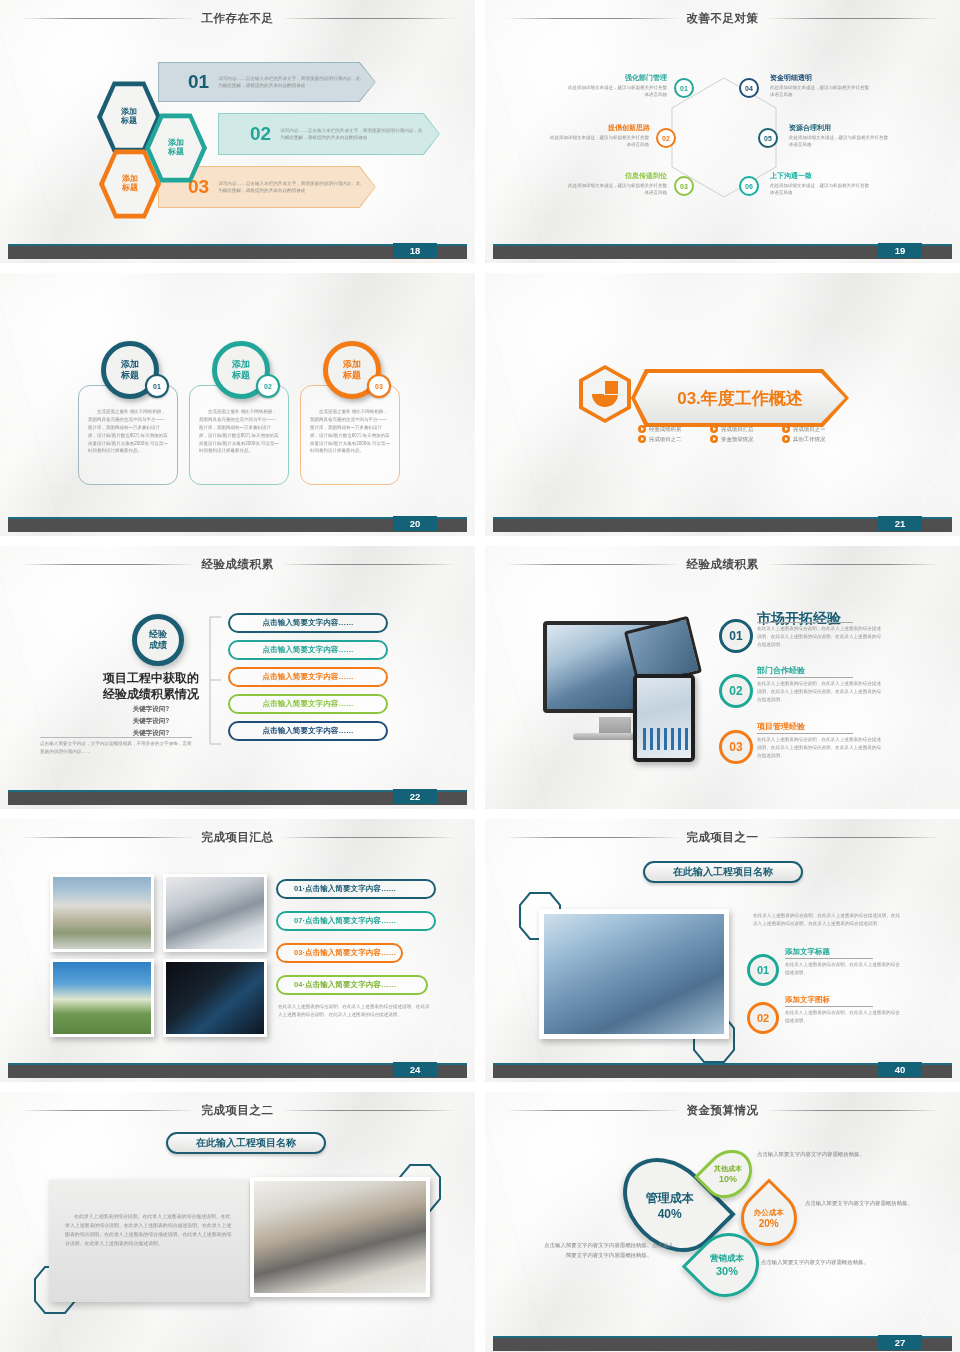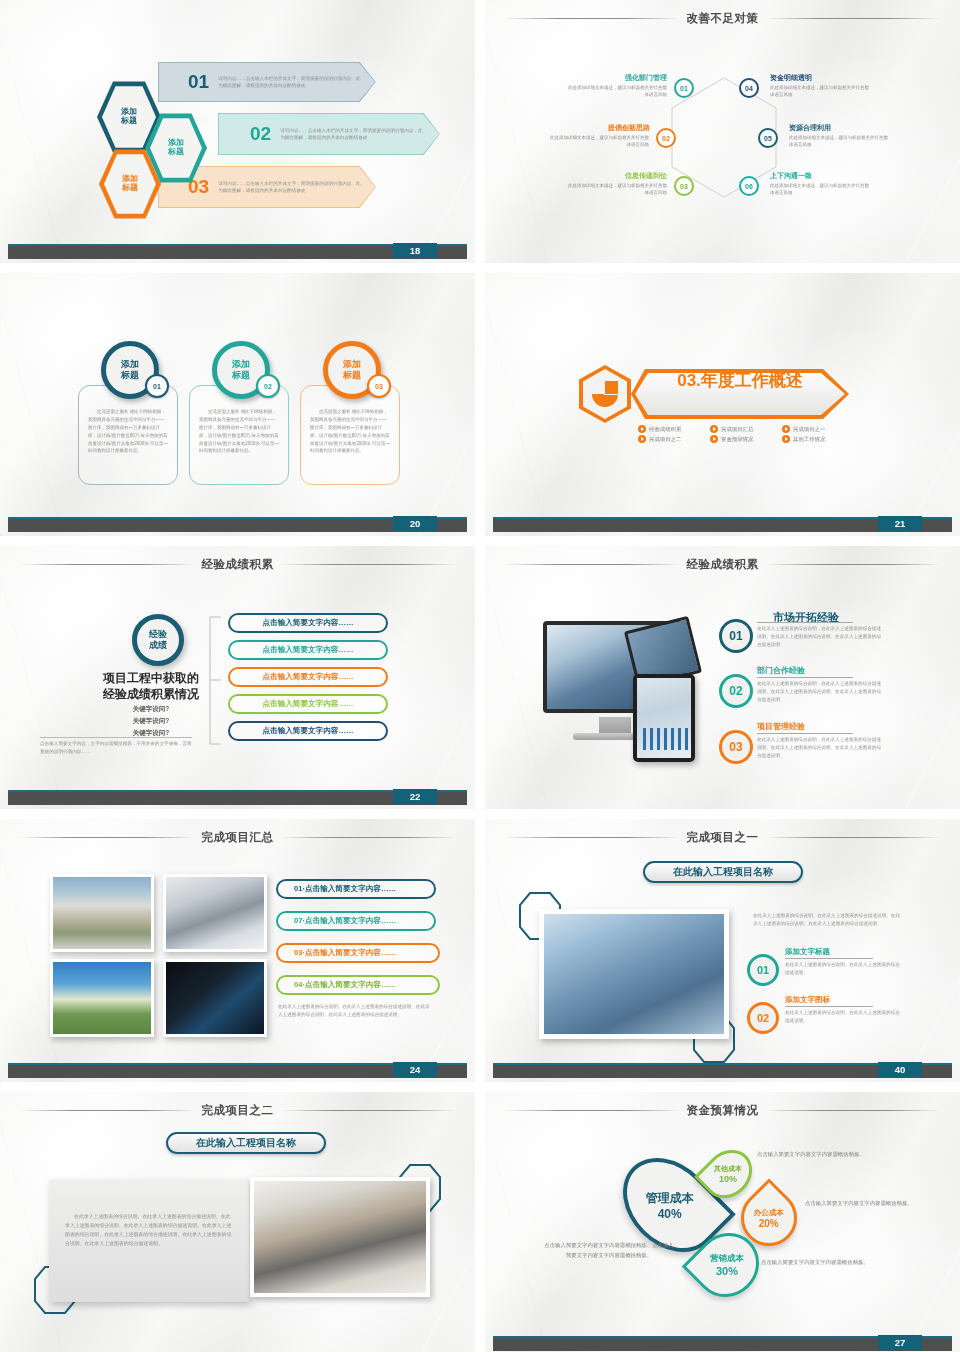--- a/index.html
+++ b/index.html
@@ -108,23 +108,23 @@
   .hex21 { position:absolute; width:52px; height:58px;
            clip-path:polygon(50% 0, 100% 25%, 100% 75%, 50% 100%, 0 75%, 0 25%);
            background:#f07c13; display:flex; align-items:center; justify-content:center; z-index:3; }
   .hex21 .in { position:absolute; inset:4px;
            clip-path:polygon(50% 0, 100% 25%, 100% 75%, 50% 100%, 0 75%, 0 25%);
            background:#f3f3f1; display:flex; align-items:center; justify-content:center; }
   .pie { position:relative; z-index:2; width:26px; height:26px; border-radius:50%;
          background:conic-gradient(#f07c13 0 75%, transparent 75% 100%); }
   .pie:after { content:""; position:absolute; right:0; top:0; width:13px; height:13px;
                background:#f07c13; border-left:1.5px solid #f3f3f1; border-bottom:1.5px solid #f3f3f1; }
-  .banner21 { position:absolute; height:50px; width:218px;
+  .banner21 { position:absolute; height:58px; width:218px;
               clip-path:polygon(14px 0, calc(100% - 26px) 0, 100% 50%, calc(100% - 26px) 100%, 14px 100%, 0 50%);
-              background:#f07c13; display:flex; justify-content:center; }
+              background:#f07c13; display:flex; align-items:center; justify-content:center; }
   .banner21 .in { position:absolute; inset:4px;
               clip-path:polygon(13px 0, calc(100% - 24px) 0, 100% 50%, calc(100% - 24px) 100%, 13px 100%, 0 50%);
               background:linear-gradient(180deg,#fdfdfd,#e4e4e3); }
   .banner21 span { position:relative; z-index:2; font-size:17px; font-weight:bold; color:#f07c13; }
   .toclist { position:absolute; display:flex; flex-wrap:wrap; width:212px; gap:2px 10px; }
   .tocitem { display:flex; align-items:center; gap:3px; width:62px; }
   .tocitem .tri { width:8px; height:8px; border-radius:50%; background:#f07c13; position:relative; flex:none; }
   .tocitem .tri:after { content:""; position:absolute; left:3px; top:2px;
                         border-left:3.5px solid #fff; border-top:2px solid transparent; border-bottom:2px solid transparent; }
   .tocitem span { font-size:5.4px; color:#7d7d7d; white-space:nowrap; }
@@ -170,20 +170,25 @@
   .petal { position:absolute; display:flex; align-items:center; justify-content:center;
            flex-direction:column; background:#f2f2f0; font-weight:bold; text-align:center; }
 </style>
 </head>
 <body>
 
 <div class="grid">
 
   <div class="slide">
     <div class="crease"></div>
+    <div class="s-head">
+      <div class="ln l"></div>
+      <div class="s-title">工作存在不足</div>
+      <div class="ln r"></div>
+    </div>
 
     <div class="banner" style="left:158px; top:62px; width:218px; height:40px; border:0;">
       <div class="bg" style="clip-path:polygon(0 0, calc(100% - 16px) 0, 100% 50%, calc(100% - 16px) 100%, 0 100%); background:#9cb6c0;"></div>
       <div class="bg" style="inset:1px; clip-path:polygon(0 0, calc(100% - 16px) 0, 100% 50%, calc(100% - 16px) 100%, 0 100%); background:rgba(250,250,250,.55);"></div>
       <div class="num" style="color:#1b5e74;">01</div>
       <div class="txt">详写内容……点击输入本栏的具体文字，简明扼要的说明分项内容，此为概念图解，请根据您的具体内容酌情修改</div>
     </div>
 
     <div class="banner" style="left:218px; top:113px; width:222px; height:42px;">
       <div class="bg" style="clip-path:polygon(0 0, calc(100% - 16px) 0, 100% 50%, calc(100% - 16px) 100%, 0 100%); background:#95cfc7;"></div>
@@ -266,20 +271,25 @@
       </div>
     <div class="nodeLabel" style="left:304px; top:123px; color:#1b5e74;">资源合理利用</div>
     <div class="nodeDesc" style="left:304px; top:134px;">此处添加详细文本描述，建议与标题相关并符合整体语言风格</div>
 
     <div class="nodeC" style="left:254px; top:176px; border:2px solid #12b0a0; color:#12b0a0;">
       <span>06</span>
       </div>
     <div class="nodeLabel" style="left:285px; top:171px; color:#12b0a0;">上下沟通一致</div>
     <div class="nodeDesc" style="left:285px; top:182px;">此处添加详细文本描述，建议与标题相关并符合整体语言风格</div>
 
+    <div class="s-foot">
+      <div class="rule"></div>
+      <div class="bar"></div>
+      <div class="pnum">19</div>
+    </div>
   </div>
 
   <div class="slide">
     <div class="crease"></div>
 
     <div class="card20" style="left:78px; top:112px; border:1px solid #9fb9c3;">
       <p>交流层面之服务 相比于网络相册，我图网具备完善的交流空间与平台——图片库，我图网现有一万多兼职设计师，设计稿/图片数近80万,每天增加的高质量设计稿/图片大概有2000张.可以第一时间看到设计师最新作品。</p>
     </div>
     <div class="ring" style="left:101px; top:68px; border:5px solid #1b5e74; box-shadow:2px 3px 5px rgba(0,0,0,.28); color:#1b5e74;">
       <span><span>添加</span><br><span>标题</span></span>
@@ -430,21 +440,21 @@
       <div style="position:absolute; inset:0; background:repeating-linear-gradient(100deg,#3e6portrait 0 0), linear-gradient(150deg,#9fc0da,#355d80);"></div>
     </div>
     <div class="ipad" style="left:148px; top:128px; box-shadow:2px 3px 6px rgba(0,0,0,.3);">
       <div style="position:absolute; inset:0; background:linear-gradient(165deg,#dfe7ee 0%, #c2d2de 40%, #e9eef3 100%);"></div>
       <div style="position:absolute; left:6px; bottom:8px; width:46px; height:22px; background:repeating-linear-gradient(90deg,#2f6fa8 0 3px, transparent 3px 7px);"></div>
     </div>
 
     <div class="numRing" style="left:234px; top:73px; border:3px solid #1b5e74; color:#1b5e74;">
       <span>01</span>
       </div>
-    <div style="position:absolute; left:288px; top:64px; font-size:11px; font-weight:bold; color:#1b5e74;">市场开拓经验</div>
+    <div style="position:absolute; left:272px; top:64px; font-size:14px; font-weight:bold; color:#1b5e74;">市场开拓经验</div>
     <div style="position:absolute; left:272px; top:76px; width:96px; height:1px; background:#a9a9a9;"></div>
     <div class="smalltxt" style="left:272px; top:79px; width:128px;">在此录入上述图表的综合说明，在此录入上述图表的综合描述说明。在此录入上述图表的综合说明。在此录入上述图表的综合描述说明。</div>
 
     <div class="numRing" style="left:234px; top:128px; border:3px solid #1ea897; color:#1ea897;">
       <span>02</span>
       </div>
     <div style="position:absolute; left:272px; top:119px; font-size:8px; font-weight:bold; color:#1ea897;">部门合作经验</div>
     <div style="position:absolute; left:272px; top:131px; width:96px; height:1px; background:#a9a9a9;"></div>
     <div class="smalltxt" style="left:272px; top:134px; width:128px;">在此录入上述图表的综合说明，在此录入上述图表的综合描述说明。在此录入上述图表的综合说明。在此录入上述图表的综合描述说明。</div>
 
@@ -477,24 +487,24 @@
     <div class="photo" style="left:163px; top:140px; width:104px; height:78px;">
       <div class="im" style="background:linear-gradient(140deg,#0c0c12 0%,#16232f 40%,#1f4a6e 62%,#0d1620 100%);"></div>
     </div>
 
     <div class="pill" style="left:276px; top:60px; width:160px; border:2px solid #1b5e74; color:#1b5e74;">
         <span>01·点击输入简要文字内容……</span>
       </div>
     <div class="pill" style="left:276px; top:92px; width:160px; border:2px solid #1ea897; color:#1ea897;">
         <span>07·点击输入简要文字内容……</span>
       </div>
-    <div class="pill" style="left:276px; top:124px; width:164px; border:2px solid #f47a16; color:#f47a16;">
+    <div class="pill" style="left:276px; top:124px; width:127px; border:2px solid #f47a16; color:#f47a16;">
         <span>03·点击输入简要文字内容……</span>
       </div>
-    <div class="pill" style="left:276px; top:156px; width:164px; border:2px solid #8cc63e; color:#7fb433;">
+    <div class="pill" style="left:276px; top:156px; width:152px; border:2px solid #8cc63e; color:#7fb433;">
         <span>04·点击输入简要文字内容……</span>
       </div>
 
     <div class="smalltxt" style="left:278px; top:184px; width:152px;">在此录入上述图表的综合说明。在此录入上述图表的综合描述说明。在此录入上述图表的综合说明。在此录入上述图表的综合描述说明。</div>
 
     <div class="s-foot">
       <div class="rule"></div>
       <div class="bar"></div>
       <div class="pnum">24</div>
     </div>

